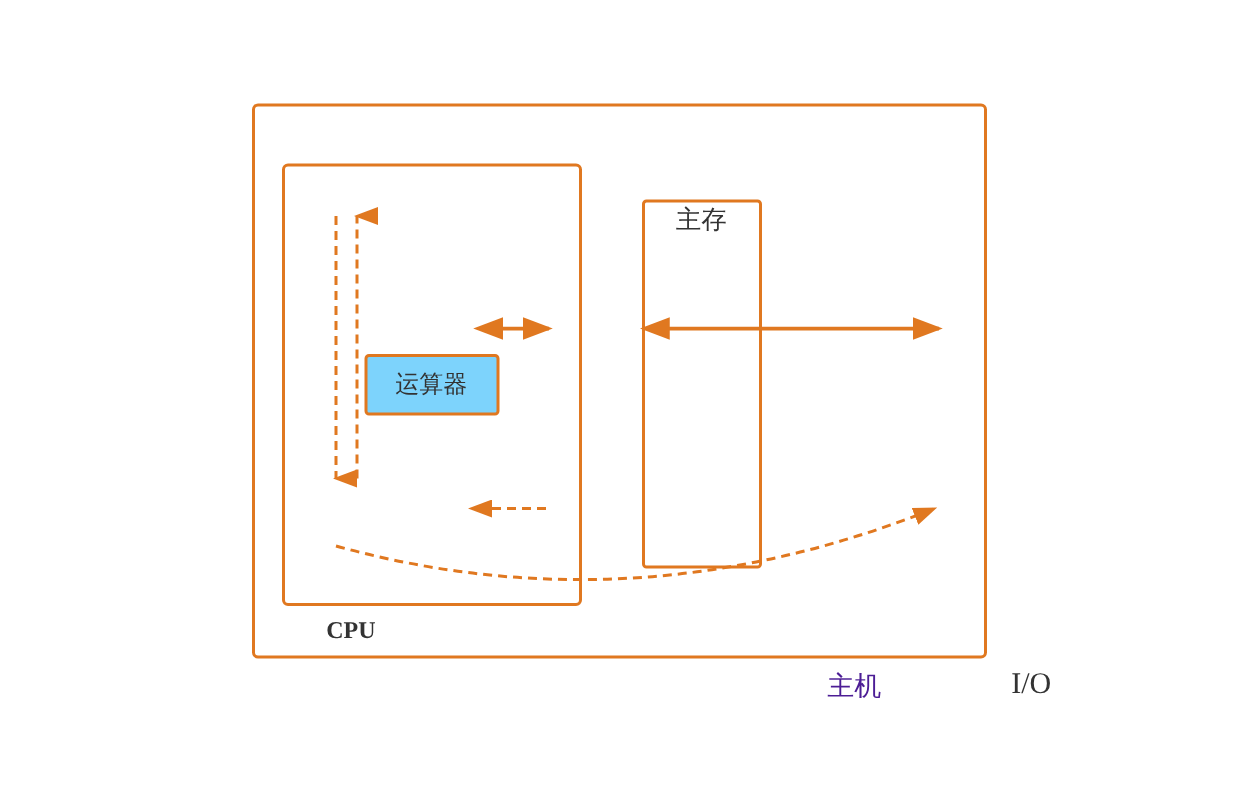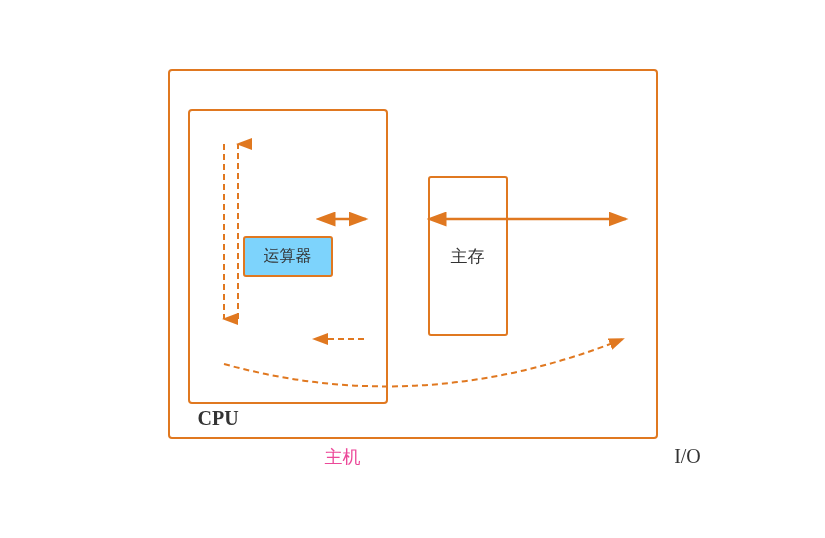--- a/index.html
+++ b/index.html
@@ -52,44 +52,43 @@
       flex-shrink: 0;
       display: flex;
       flex-direction: column;
       align-items: center;
       justify-content: space-around;
       padding: 20px 15px;
     }
     .cpu-label {
       position: absolute;
       bottom: -28px;
-      left: 8px;
+      left: 28px;
       font-weight: bold;
-      font-size: 20px;
+      font-size: 16px;
       color: #333;
     }
     
     .inner-box {
       border: 2px solid #e07820;
       border-radius: 3px;
       padding: 8px 18px;
       font-size: 16px;
       color: #333;
       text-align: center;
       background: #7dd3fc;
       width: 90px;
     }
     
     .memory-box {
       border: 2px solid #e07820;
       border-radius: 3px;
       width: 80px;
-      height: 160px;
-      display: flex;
-      align-items: center;
+      height: 246px;
+      display: flex;
       justify-content: center;
       font-size: 17px;
       color: #333;
       background: #fff;
       flex-shrink: 0;
       margin-left: 40px;
     }
     
     .io-box {
       border: 2.5px solid #e07820;
@@ -127,23 +126,23 @@
 
     
     .labels-row {
       display: flex;
       width: 100%;
       margin-top: 6px;
       padding-left: 30px;
     }
     .host-label {
       width: 490px;
-      text-align: center;
+      text-align: right;
       font-size: 18px;
-      color: #ec4899;
+      color: #4c1d95;
     }
     .io-label {
       width: 140px;
       text-align: center;
       font-size: 20px;
       color: #333;
       margin-left: 30px;
     }
 
     .diagram-wrapper {

